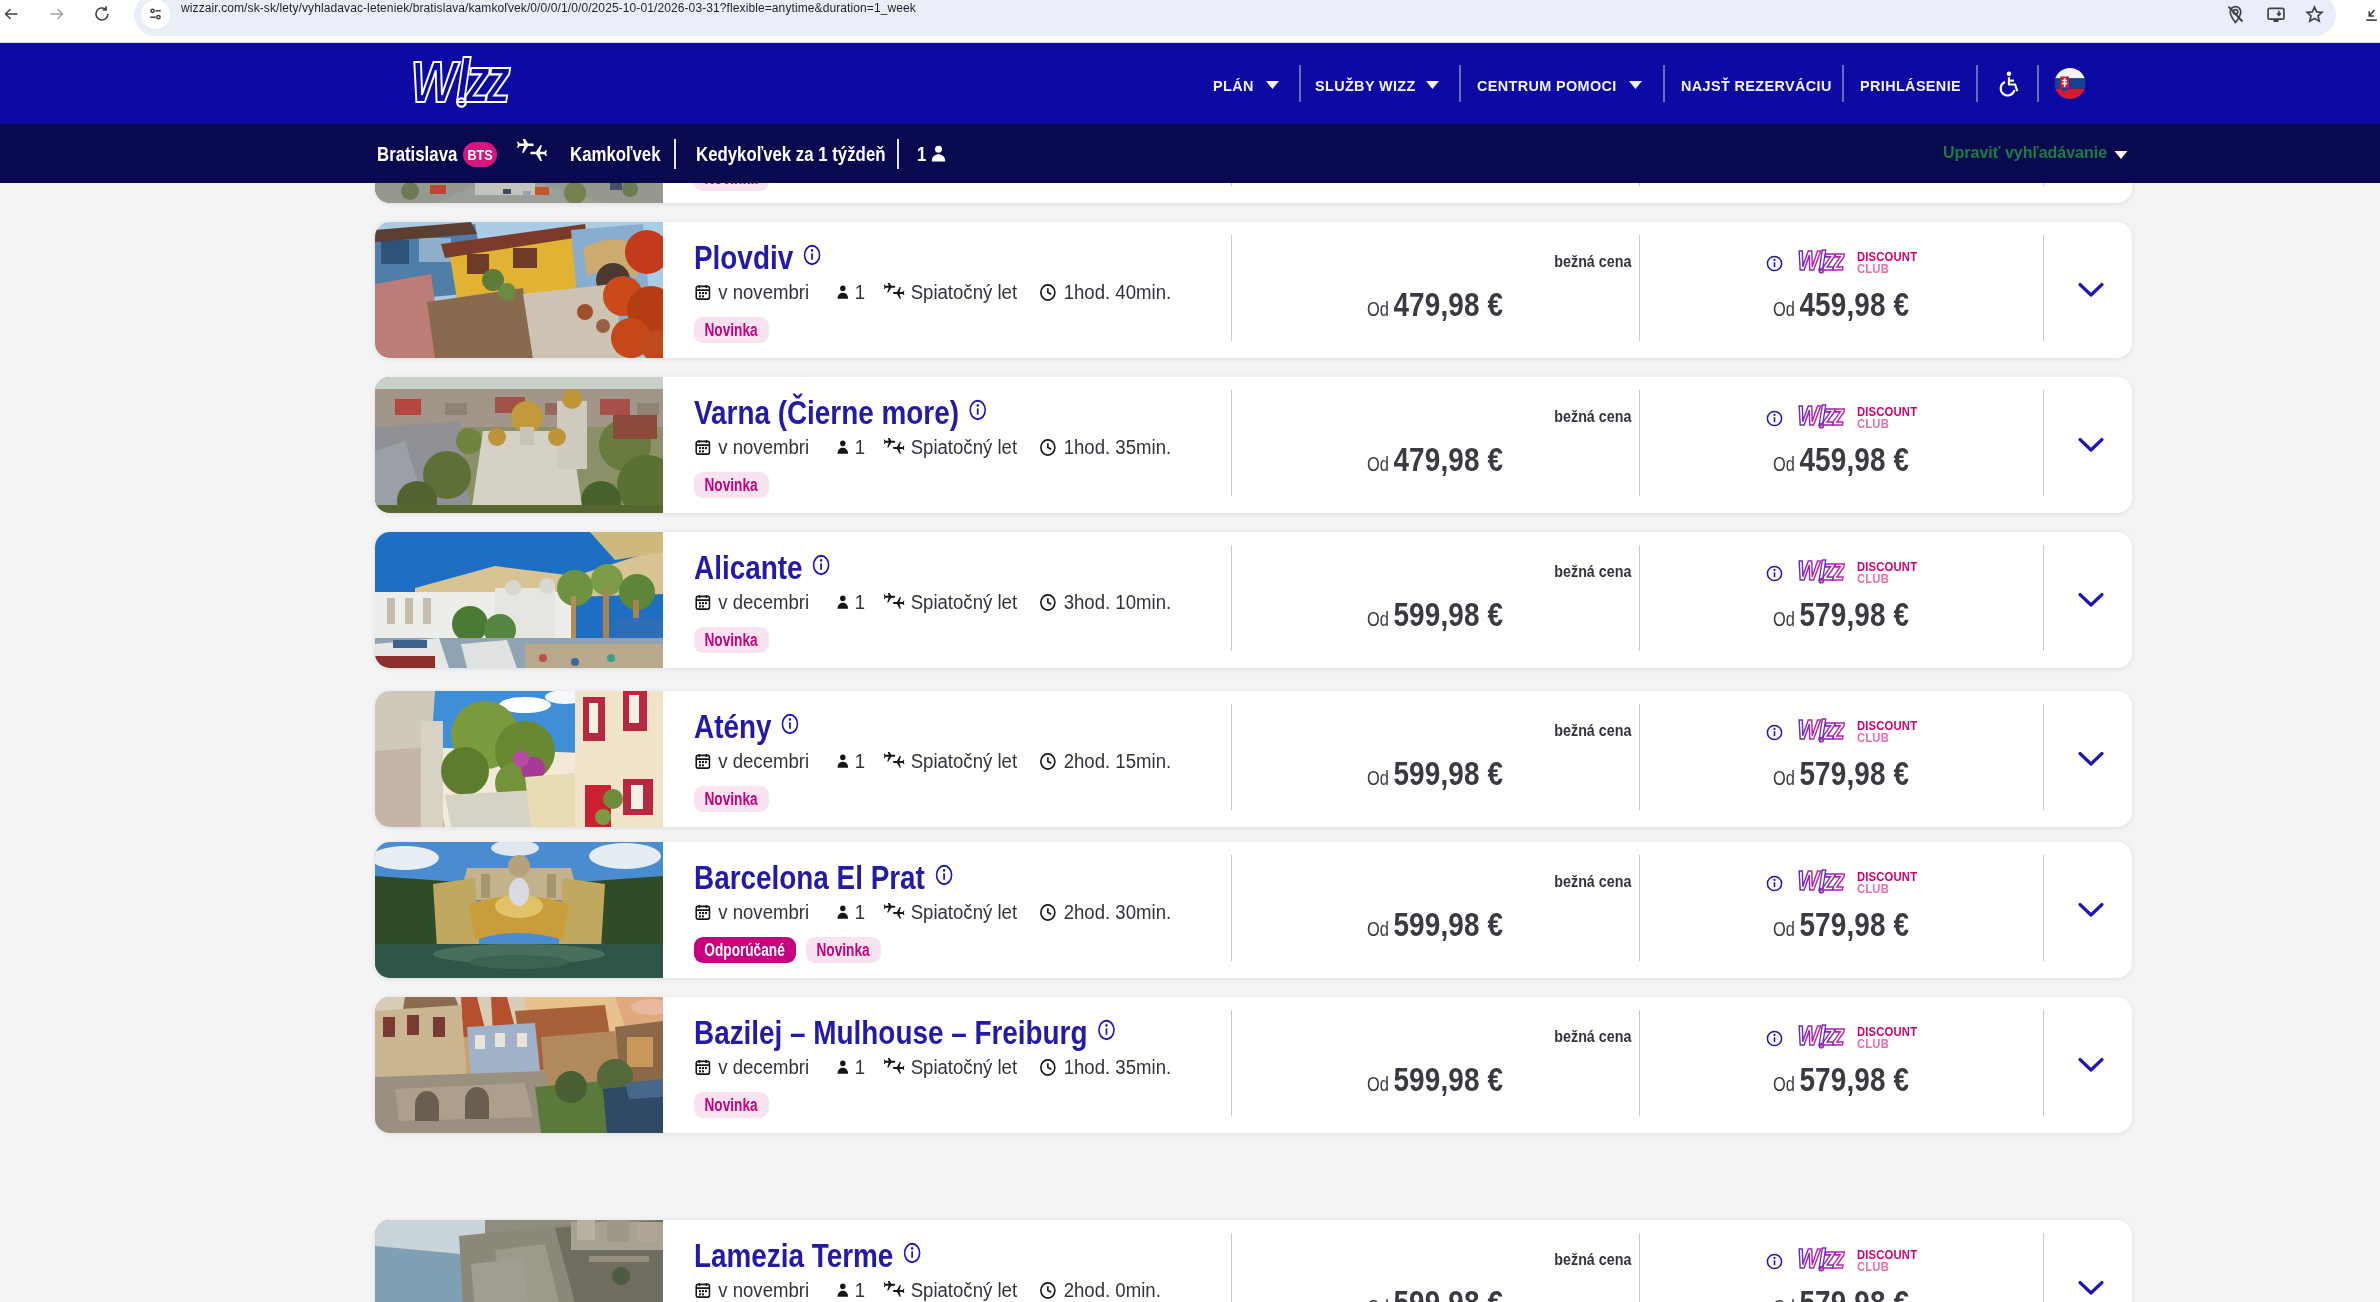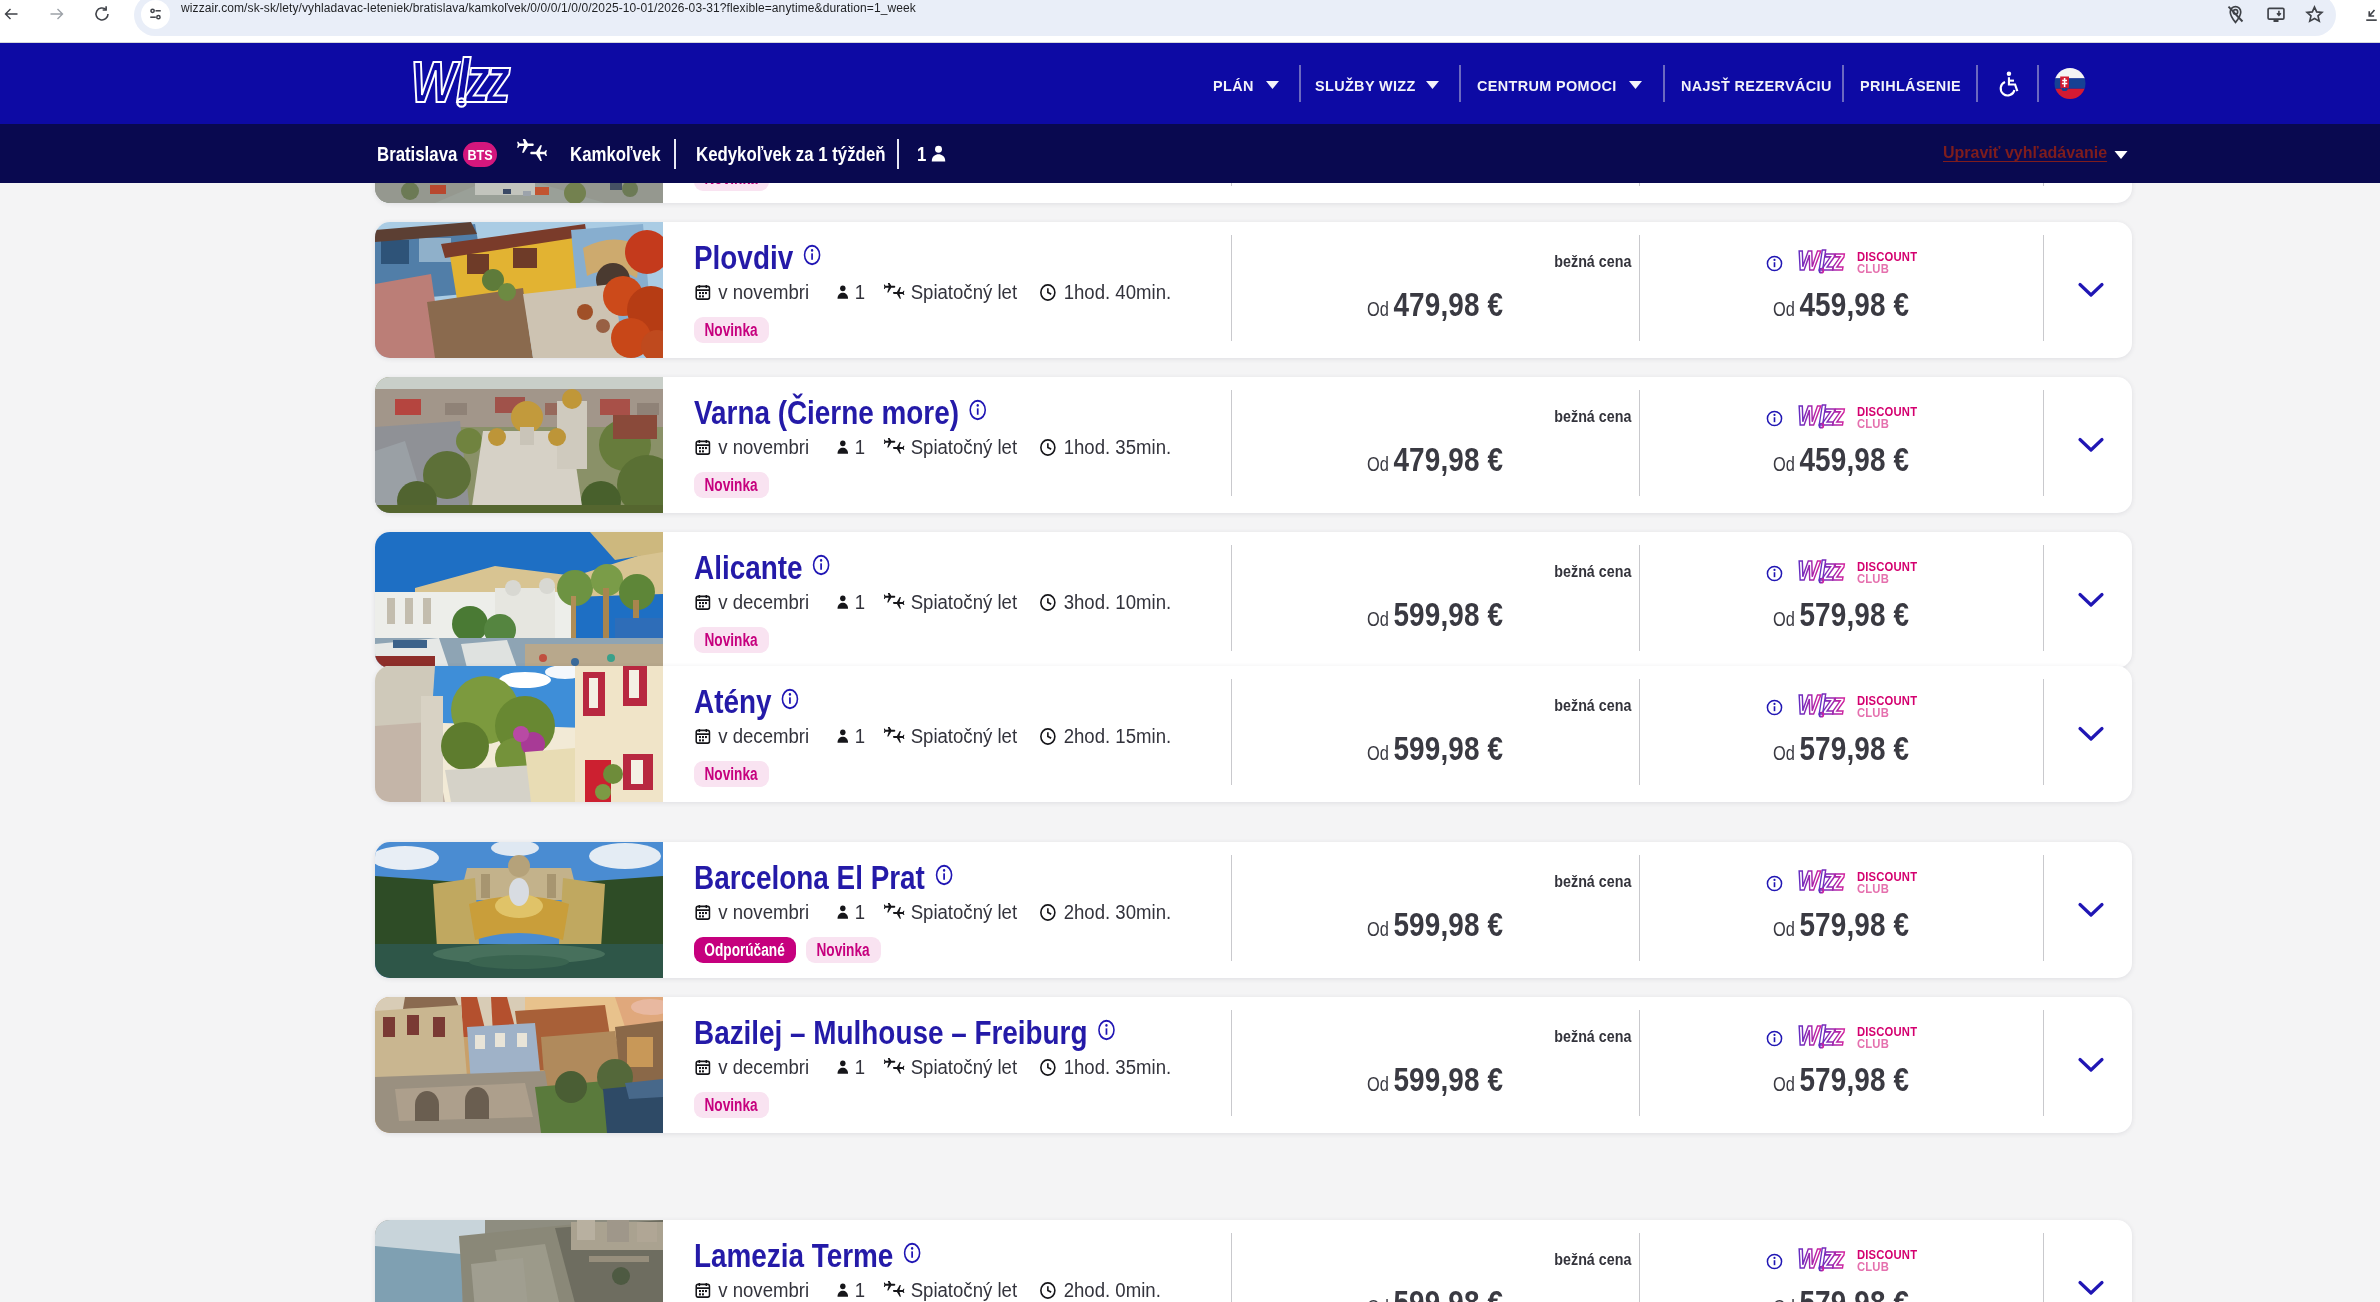--- a/index.html
+++ b/index.html
@@ -138,21 +138,21 @@
     </svg></div>
 <div class="abs hd navtxt" style="left:570px;top:142px">Kamkoľvek</div>
 <div class="abs hd" style="left:674px;top:139px;width:2px;height:30px;background:#e8e8f4"></div>
 <div class="abs hd navtxt" style="left:696px;top:142px">Kedykoľvek za 1 týždeň</div>
 <div class="abs hd" style="left:897px;top:139px;width:2px;height:30px;background:#e8e8f4"></div>
 <div class="abs hd navtxt" style="left:917px;top:142px">1</div>
 <svg class="abs hd" style="left:929px;top:144px" width="19" height="19" viewBox="0 0 24 24" fill="#fff">
     <circle cx="12" cy="6.5" r="4.4"></circle>
     <path d="M3.5 22 C3.5 15.5 8 13 12 13 C16 13 20.5 15.5 20.5 22 Z"></path>
   </svg>
-<div class="abs hd" style="left:1943px;top:144px;color:#7f1d1d;font-size:16px;font-weight:bold;text-decoration:underline;text-underline-offset:3px">Upraviť vyhľadávanie</div>
+<div class="abs hd" style="left:1943px;top:144px;color:#15803d;font-size:16px;font-weight:bold;text-underline-offset:3px">Upraviť vyhľadávanie</div>
 <svg class="abs hd" style="left:2114px;top:151px" width="14" height="8" viewBox="0 0 13 8" fill="#fff">
     <path d="M0 0 L13 0 L6.5 8 Z"></path>
   </svg>
 <div class="card" style="top:67px">
     <div class="cimg"><svg width="288" height="136" viewBox="0 0 288 136">
 <rect width="288" height="136" fill="#8d9488"></rect>
 <polygon points="0,136 40,96 90,136" fill="#7f8c7d"></polygon>
 <rect x="0" y="112" width="288" height="24" fill="#95988f"></rect>
 <polygon points="60,136 130,106 230,136" fill="#9aa098"></polygon>
 <rect x="100" y="114" width="60" height="14" fill="#c2c4bd"></rect>
@@ -495,21 +495,21 @@
         <span style="display:block;font-size:12.5px;font-weight:bold;color:#d4006f;letter-spacing:0.2px;transform:scaleX(0.9);transform-origin:0 0">DISCOUNT</span>
         <span style="display:block;font-size:12.5px;font-weight:bold;color:#e570ae;letter-spacing:0.2px;transform:scaleX(0.9);transform-origin:0 0">CLUB</span>
       </span>
     </div>
     <div class="price" style="left:1264px;width:404px"><span><span class="od">Od </span><b>579,98 €</b></span></div>
     <div class="cdiv" style="left:1668px"></div>
     <div style="position:absolute;left:1702px;top:60px"><svg width="28" height="16" viewBox="0 0 28 16" fill="none" stroke="#2016b4" stroke-width="3.2" stroke-linecap="round" stroke-linejoin="round">
         <path d="M3 2.5 L14 13 L25 2.5"></path>
       </svg></div>
   </div>
-<div class="card" style="top:666px">
+<div class="card" style="top:691px">
     <div class="cimg"><svg width="288" height="136" viewBox="0 0 288 136">
 <rect width="288" height="136" fill="#f2ead6"></rect>
 <polygon points="40,0 210,0 210,62 40,56" fill="#3e8ed8"></polygon>
 <ellipse cx="150" cy="14" rx="26" ry="8" fill="#ffffff"></ellipse>
 <ellipse cx="190" cy="6" rx="20" ry="7" fill="#f4f8fc"></ellipse>
 <polygon points="0,0 60,0 56,60 0,66" fill="#cfc9ba"></polygon>
 <polygon points="0,60 54,56 70,136 0,136" fill="#c4b5a8"></polygon>
 <rect x="46" y="30" width="22" height="106" fill="#d8d2c4"></rect>
 <circle cx="110" cy="44" r="34" fill="#7c9a3e"></circle>
 <circle cx="150" cy="60" r="30" fill="#688832"></circle>

